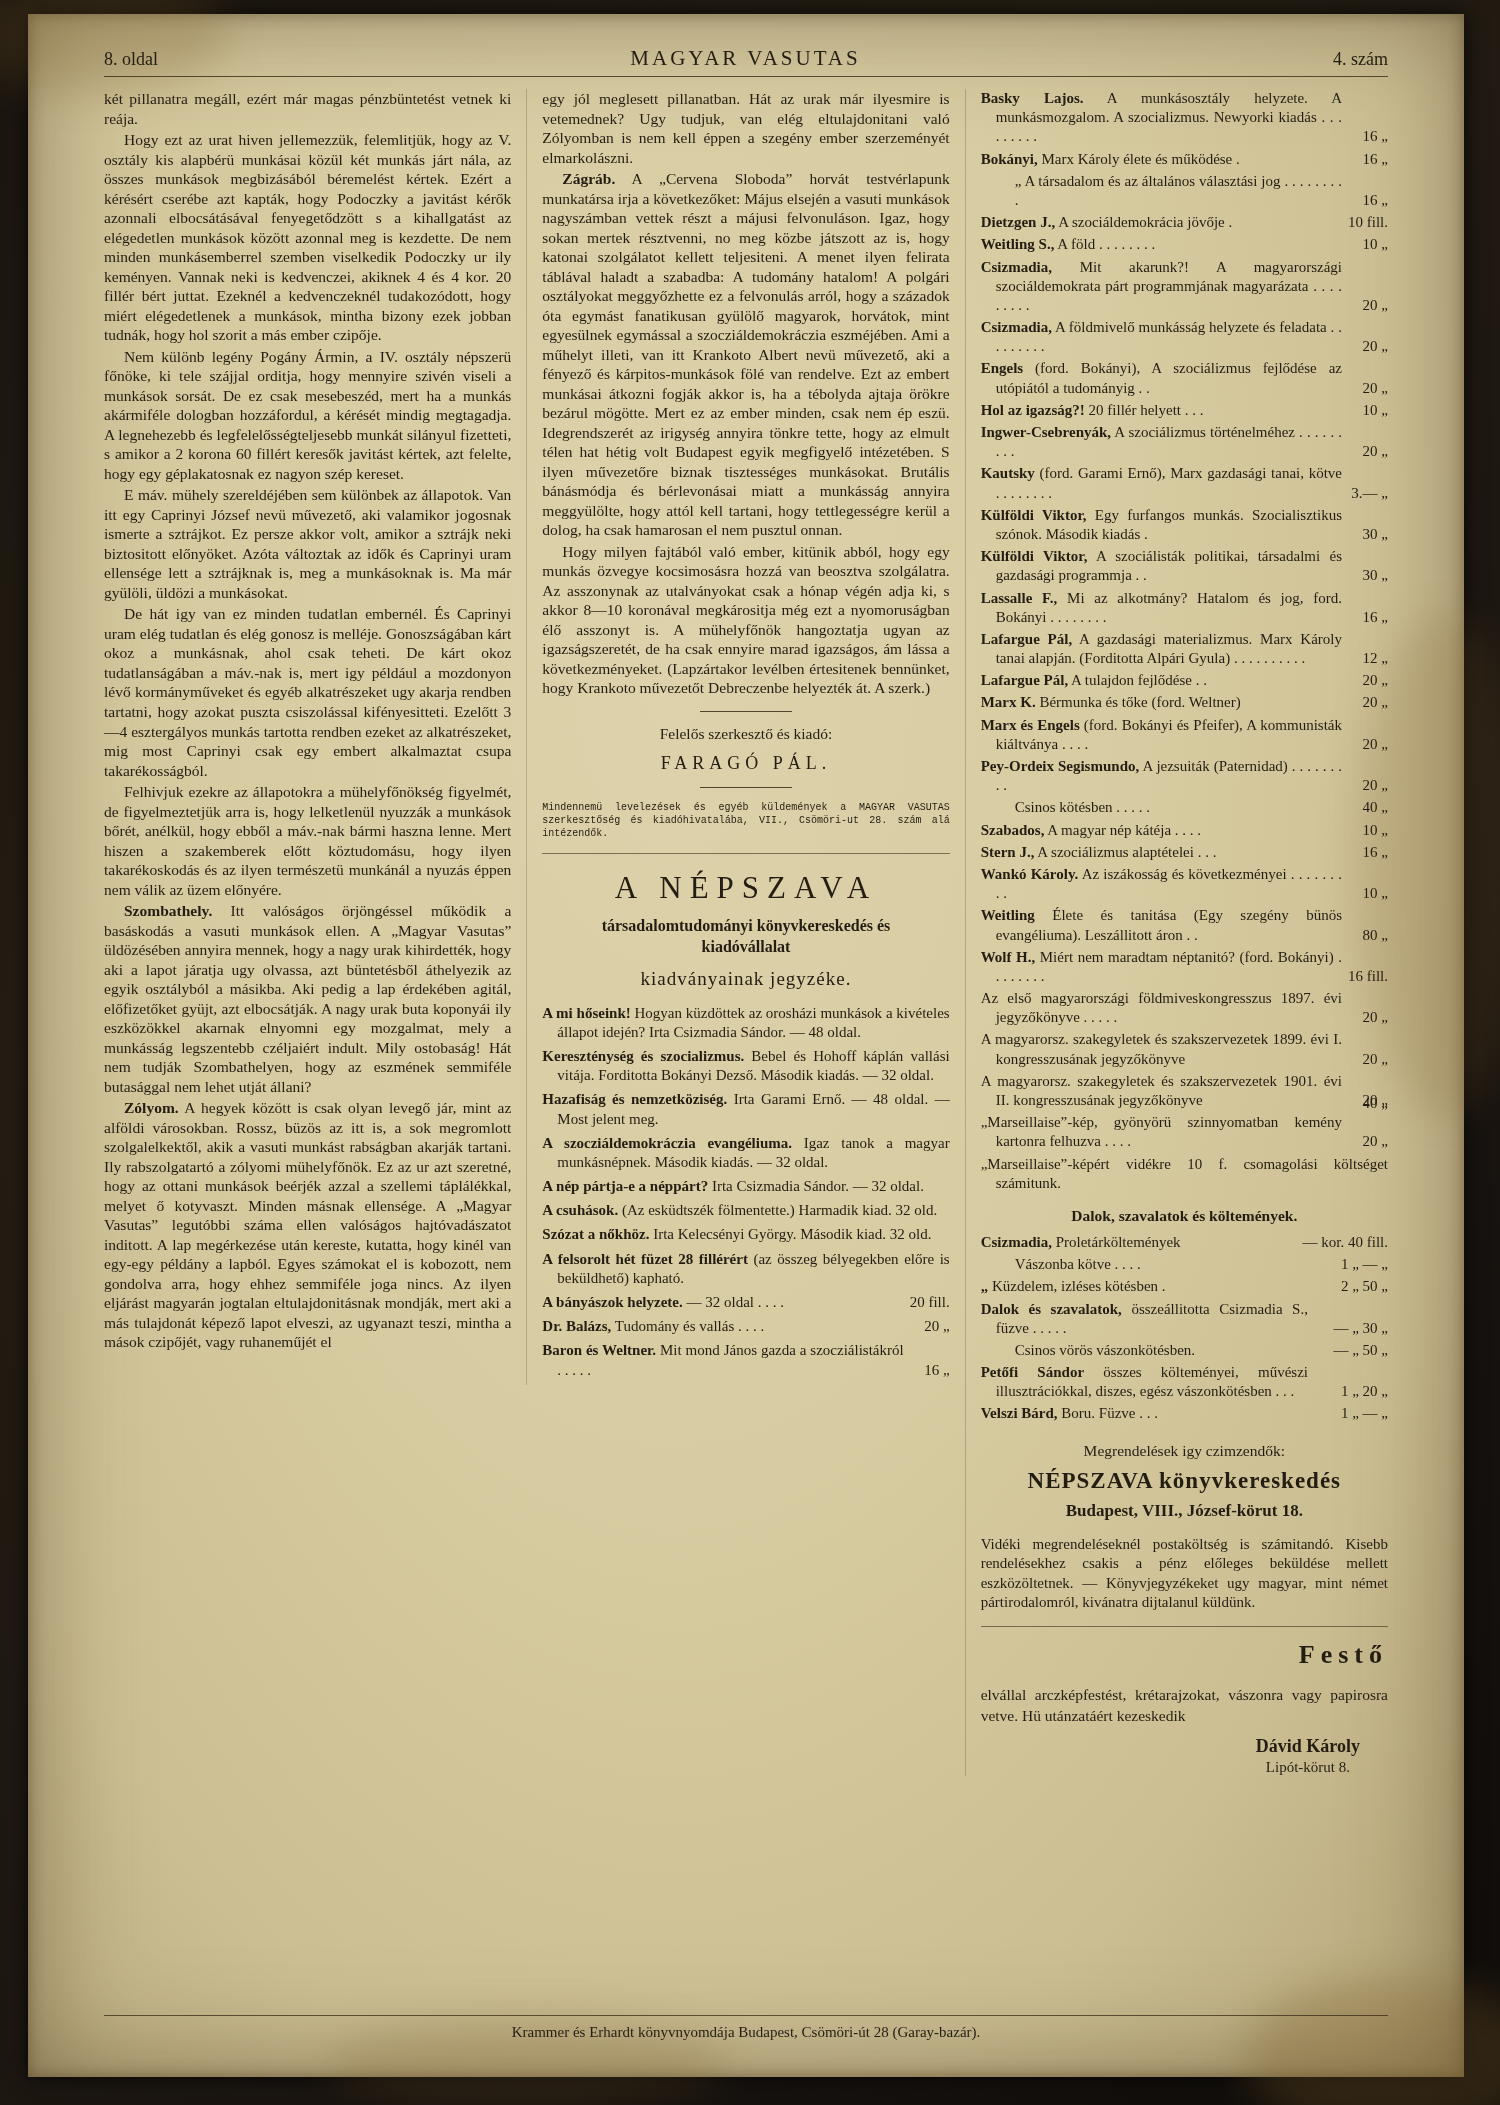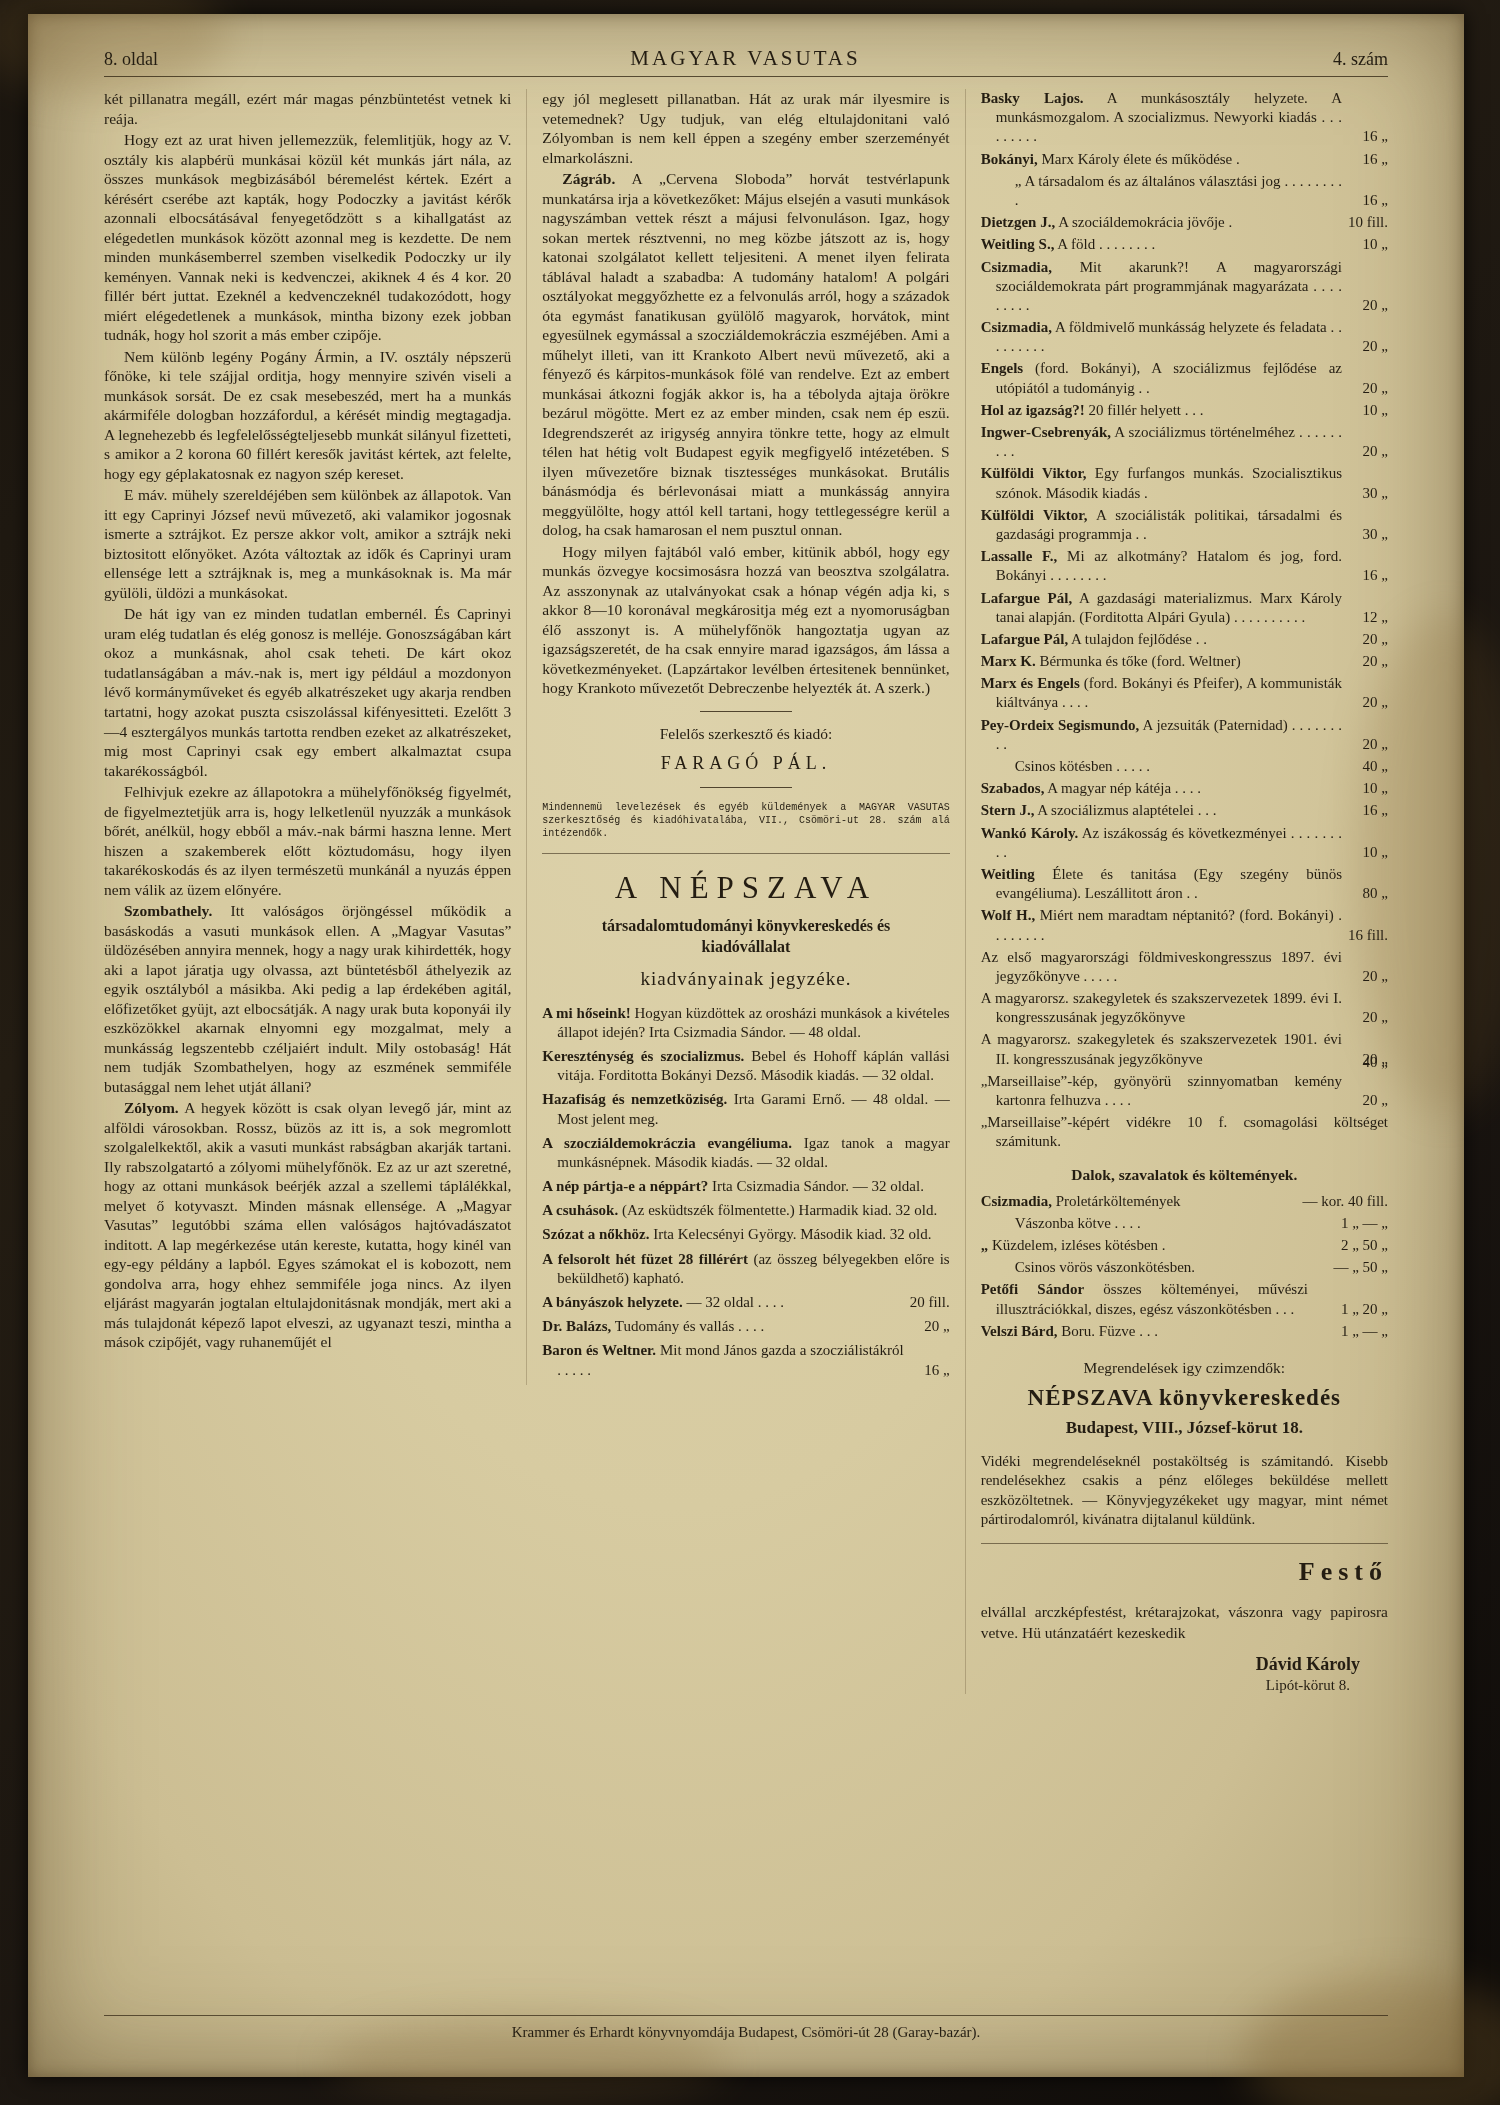--- a/index.html
+++ b/index.html
@@ -149,20 +149,21 @@
             <p class="cat entry"><span class="lead">Basky Lajos.</span><span> A munkásosztály helyzete. A munkásmozgalom. A szocializmus. Newyorki kiadás . . . . . . . . .</span><span class="price">16 „</span></p>
             <p class="cat entry"><span class="lead">Bokányi,</span><span> Marx Károly élete és működése .</span><span class="price">16 „</span></p>
             <p class="cat ind entry"><span>„ A társadalom és az általános választási jog . . . . . . . . .</span><span class="price">16 „</span></p>
             <p class="cat entry"><span class="lead">Dietzgen J.,</span><span> A szociáldemokrácia jövője .</span><span class="price">10 fill.</span></p>
             <p class="cat entry"><span class="lead">Weitling S.,</span><span> A föld . . . . . . . .</span><span class="price">10 „</span></p>
             <p class="cat entry"><span class="lead">Csizmadia,</span><span> Mit akarunk?! A magyarországi szociáldemokrata párt programmjának magyarázata . . . . . . . . .</span><span class="price">20 „</span></p>
             <p class="cat entry"><span class="lead">Csizmadia,</span><span> A földmivelő munkásság helyzete és feladata . . . . . . . . .</span><span class="price">20 „</span></p>
             <p class="cat entry"><span class="lead">Engels</span><span> (ford. Bokányi), A szociálizmus fejlődése az utópiától a tudományig . .</span><span class="price">20 „</span></p>
             <p class="cat entry"><span class="lead">Hol az igazság?!</span><span> 20 fillér helyett . . .</span><span class="price">10 „</span></p>
             <p class="cat entry"><span class="lead">Ingwer-Csebrenyák,</span><span> A szociálizmus történelméhez . . . . . . . . .</span><span class="price">20 „</span></p>
+            <p class="cat entry"><span class="lead">Kautsky</span><span> (ford. Garami Ernő), Marx gazdasági tanai, kötve . . . . . . . .</span><span class="price">3.— „</span></p>
             <p class="cat entry"><span class="lead">Külföldi Viktor,</span><span> Egy furfangos munkás. Szocialisztikus szónok. Második kiadás .</span><span class="price">30 „</span></p>
             <p class="cat entry"><span class="lead">Külföldi Viktor,</span><span> A szociálisták politikai, társadalmi és gazdasági programmja . .</span><span class="price">30 „</span></p>
             <p class="cat entry"><span class="lead">Lassalle F.,</span><span> Mi az alkotmány? Hatalom és jog, ford. Bokányi . . . . . . . .</span><span class="price">16 „</span></p>
             <p class="cat entry"><span class="lead">Lafargue Pál,</span><span> A gazdasági materializmus. Marx Károly tanai alapján. (Forditotta Alpári Gyula) . . . . . . . . . .</span><span class="price">12 „</span></p>
             <p class="cat entry"><span class="lead">Lafargue Pál,</span><span> A tulajdon fejlődése . .</span><span class="price">20 „</span></p>
             <p class="cat entry"><span class="lead">Marx K.</span><span> Bérmunka és tőke (ford. Weltner)</span><span class="price">20 „</span></p>
             <p class="cat entry"><span class="lead">Marx és Engels</span><span> (ford. Bokányi és Pfeifer), A kommunisták kiáltványa . . . .</span><span class="price">20 „</span></p>
             <p class="cat entry"><span class="lead">Pey-Ordeix Segismundo,</span><span> A jezsuiták (Paternidad) . . . . . . . . .</span><span class="price">20 „</span></p>
             <p class="cat ind entry"><span>Csinos kötésben . . . . .</span><span class="price">40 „</span></p>
             <p class="cat entry"><span class="lead">Szabados,</span><span> A magyar nép kátéja . . . .</span><span class="price">10 „</span></p>
@@ -176,20 +177,21 @@
             <p class="cat entry"><span class="price">40 „</span></p>
             <p class="cat entry"><span>„Marseillaise”-kép, gyönyörü szinnyomatban kemény kartonra felhuzva . . . .</span><span class="price">20 „</span></p>
             <p class="cat"><span>„Marseillaise”-képért vidékre 10 f. csomagolási költséget számitunk.</span></p>
           </div>
 
         <p class="sec-title">Dalok, szavalatok és költemények.</p>
         <div>
             <p class="cat wide entry"><span class="lead">Csizmadia,</span><span> Proletárköltemények</span><span class="price">— kor. 40 fill.</span></p>
             <p class="cat wide ind entry"><span>Vászonba kötve . . . .</span><span class="price">1 „ — „</span></p>
             <p class="cat wide entry"><span class="lead">„</span><span> Küzdelem, izléses kötésben .</span><span class="price">2 „ 50 „</span></p>
+            <p class="cat wide entry"><span class="lead">Dalok és szavalatok,</span><span> összeállitotta Csizmadia S., füzve . . . . .</span><span class="price">— „ 30 „</span></p>
             <p class="cat wide ind entry"><span>Csinos vörös vászonkötésben.</span><span class="price">— „ 50 „</span></p>
             <p class="cat wide entry"><span class="lead">Petőfi Sándor</span><span> összes költeményei, művészi illusztrációkkal, diszes, egész vászonkötésben . . .</span><span class="price">1 „ 20 „</span></p>
             <p class="cat wide entry"><span class="lead">Velszi Bárd,</span><span> Boru. Füzve . . .</span><span class="price">1 „ — „</span></p>
           </div>
 
         <p class="ord-label">Megrendelések igy czimzendők:</p>
         <p class="ord-name">NÉPSZAVA könyvkereskedés</p>
         <p class="ord-addr">Budapest, VIII., József-körut 18.</p>
         <p class="ord-note">Vidéki megrendeléseknél postaköltség is számitandó. Kisebb rendelésekhez csakis a pénz előleges beküldése mellett eszközöltetnek. — Könyvjegyzékeket ugy magyar, mint német pártirodalomról, kivánatra dijtalanul küldünk.</p>
 

